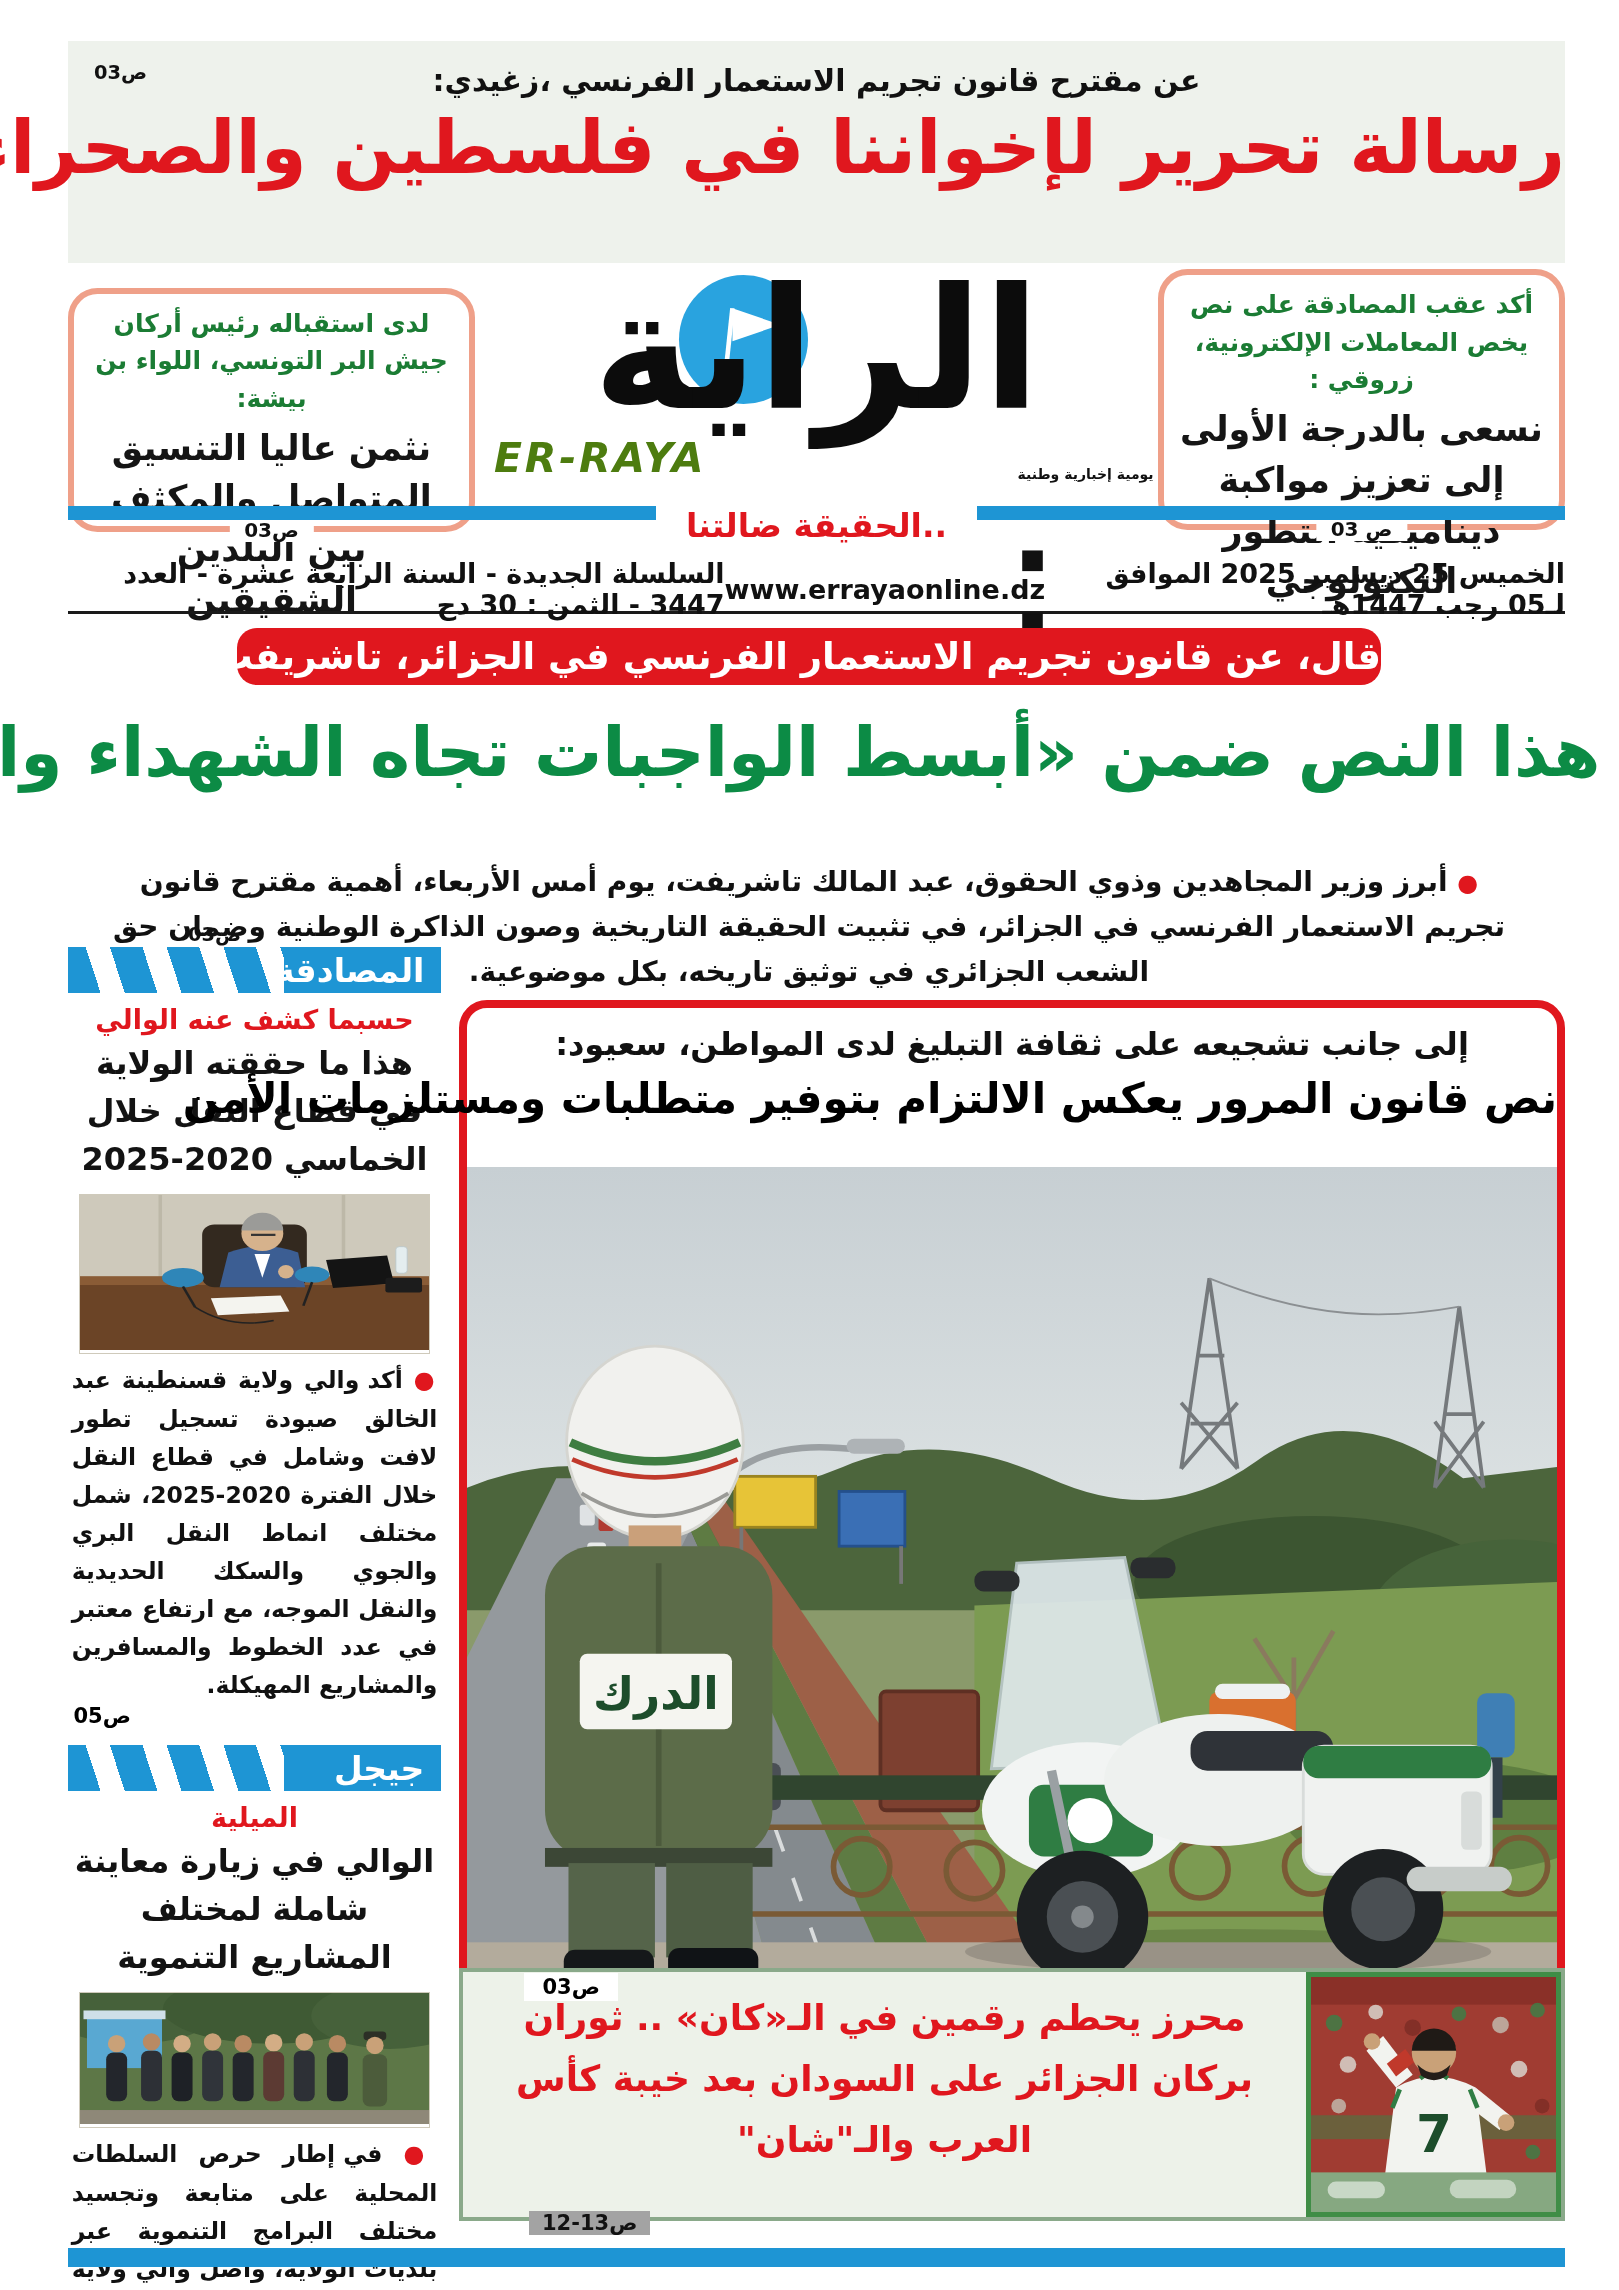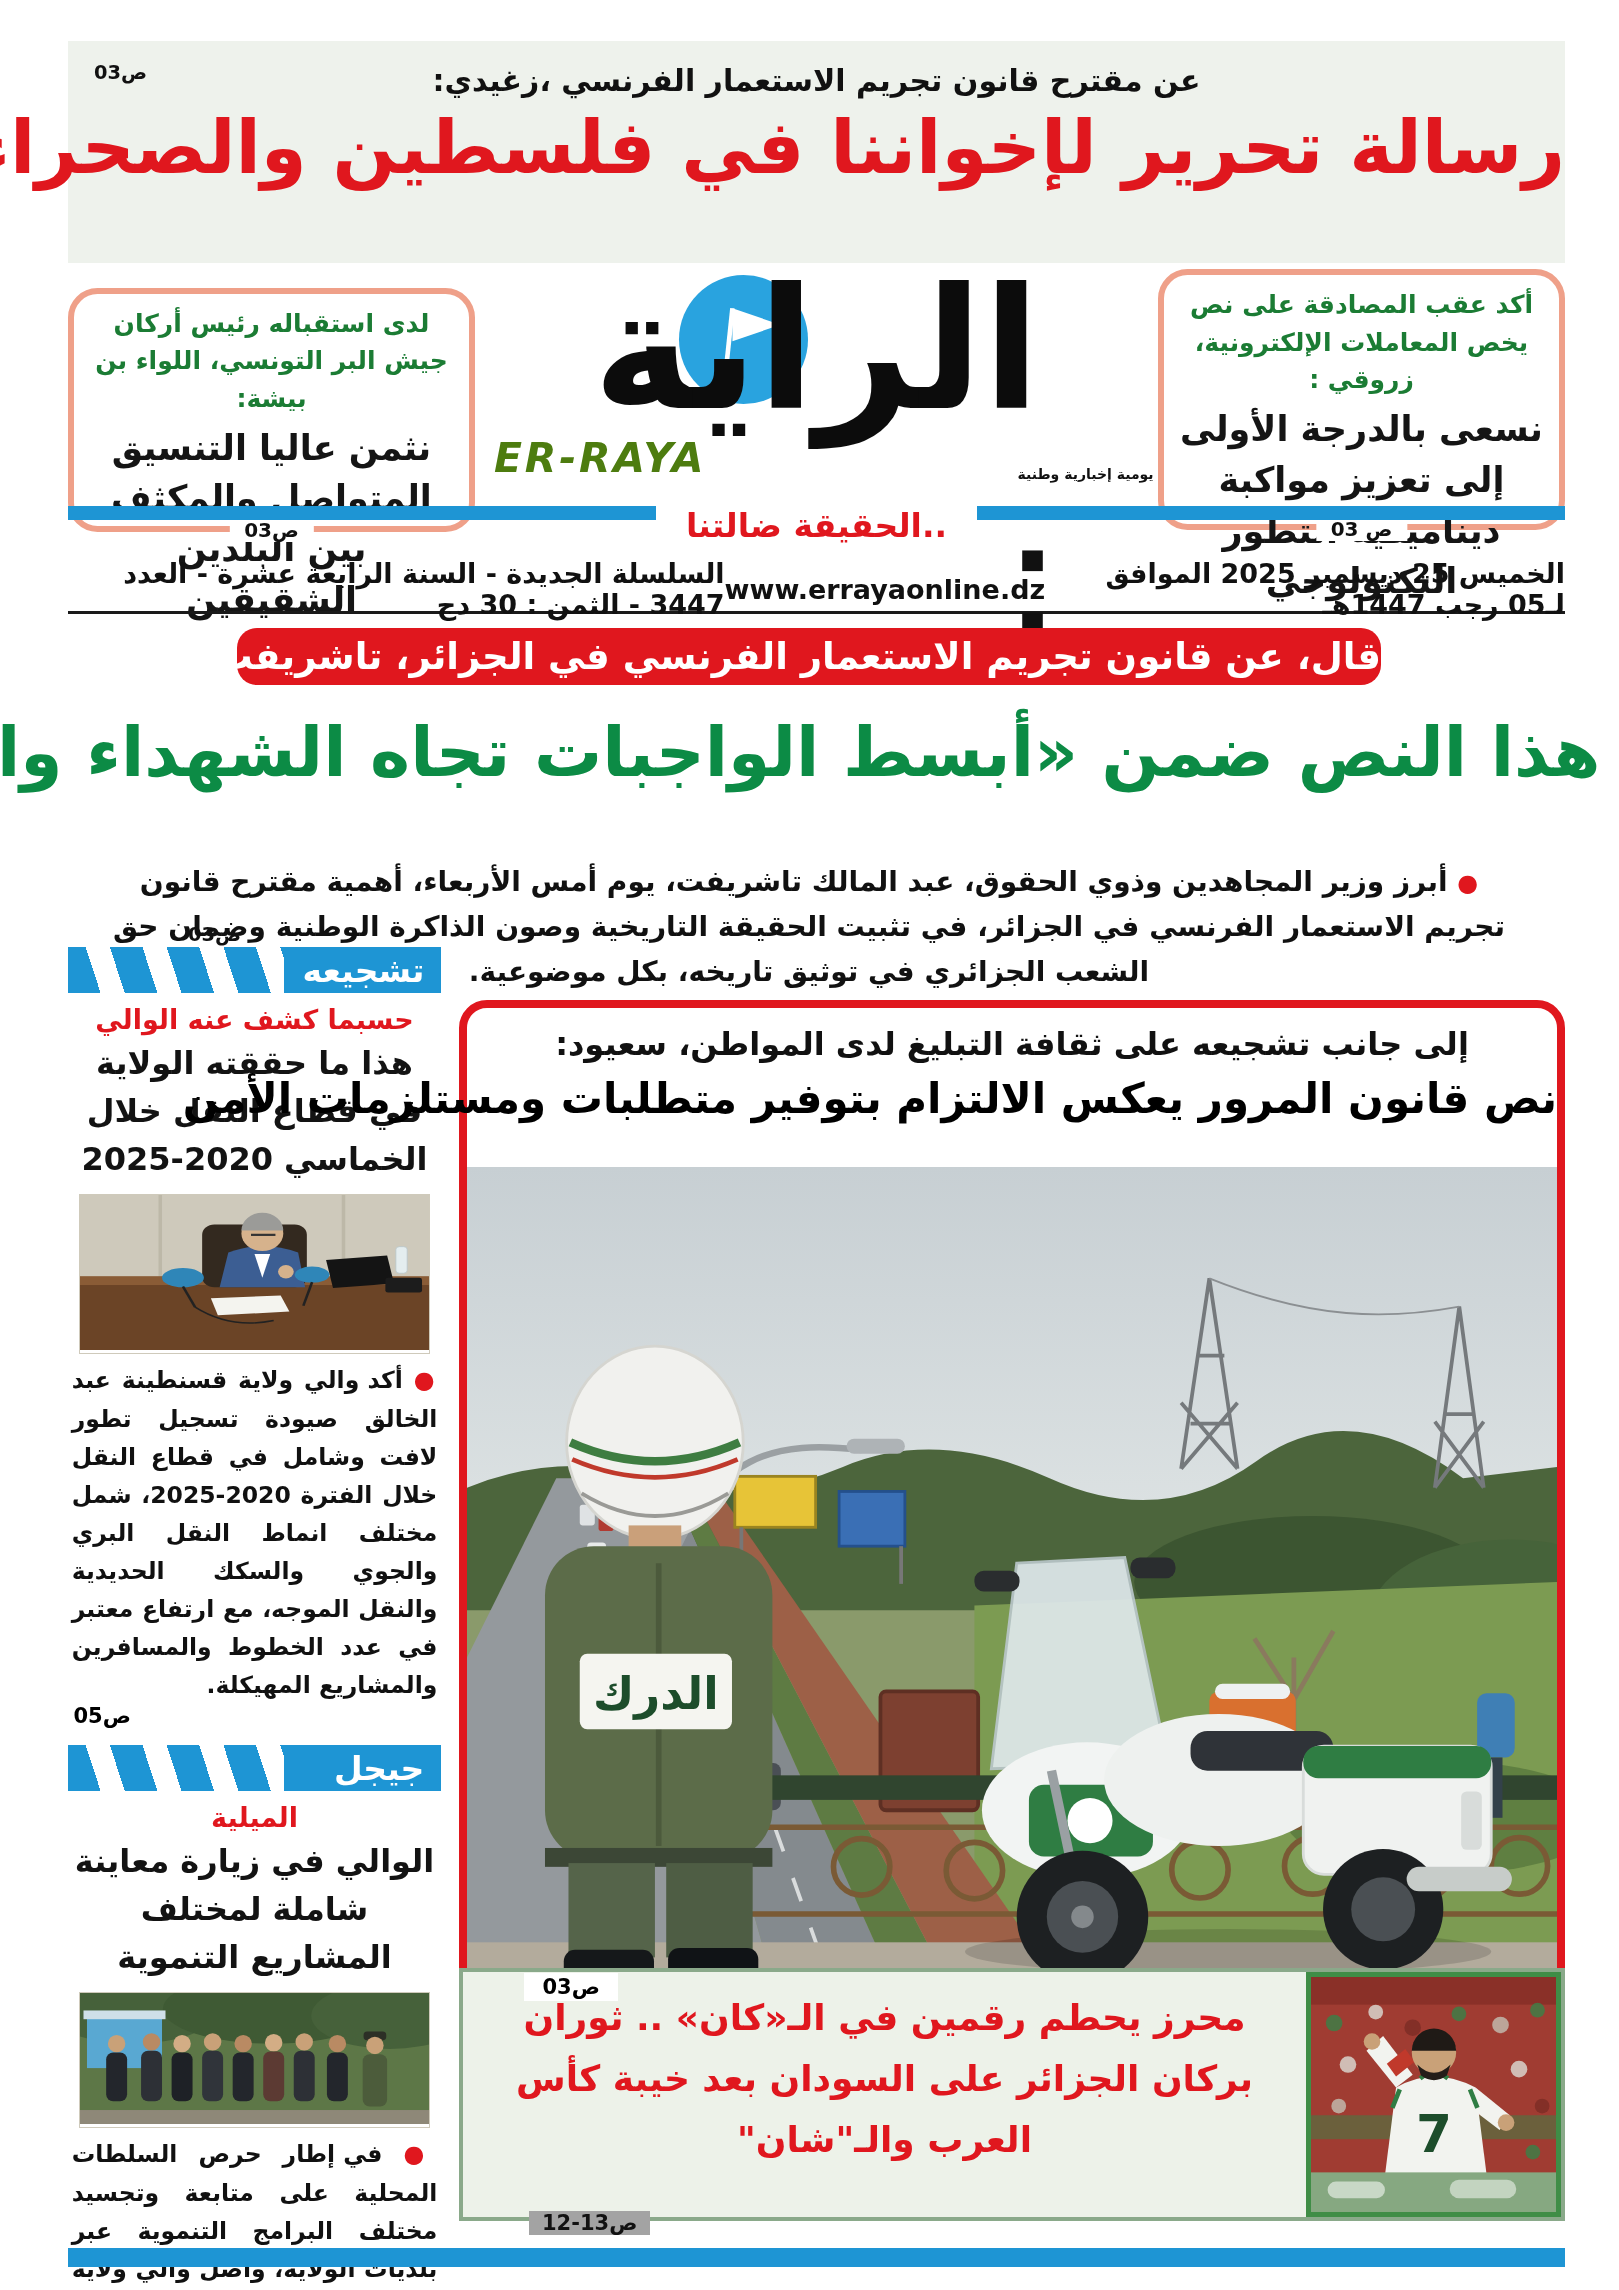--- a/index.html
+++ b/index.html
@@ -127,21 +127,21 @@
   <div class="lead-headline">هذا النص ضمن «أبسط الواجبات تجاه الشهداء والمجاهدين»</div>
   <div class="lead-deck">
     <span class="red-dot">●</span>
     <span>أبرز وزير المجاهدين وذوي الحقوق، عبد المالك تاشريفت، يوم أمس الأربعاء، أهمية مقترح قانون تجريم الاستعمار الفرنسي في الجزائر، في تثبيت الحقيقة التاريخية وصون الذاكرة الوطنية وضمان حق الشعب الجزائري في توثيق تاريخه، بكل موضوعية.</span>
   </div>
   <div class="lead-ref">ص03</div>
 
   <div class="sidebar">
 
     <div class="section-bar">
-      <span style="position:relative;z-index:2;">تشجيعه</span>
+      <span style="position:relative;z-index:2;">المصادقة</span>
     </div>
     <div class="side-kicker">حسبما كشف عنه الوالي</div>
     <div class="side-headline">هذا ما حققته الولاية في قطاع النقل خلال الخماسي 2020-2025</div>
     <div class="side-photo">
       <svg viewBox="0 0 400 210" width="349" height="155" preserveAspectRatio="none">
         <rect width="400" height="210" fill="#cec9bb"></rect>
         <rect x="90" width="4" height="118" fill="#bdb8a8"></rect>
         <rect x="300" width="4" height="118" fill="#bdb8a8"></rect>
         <rect y="118" width="400" height="92" fill="#6b4426"></rect>
         <rect y="110" width="400" height="12" fill="#8a5c36"></rect>

